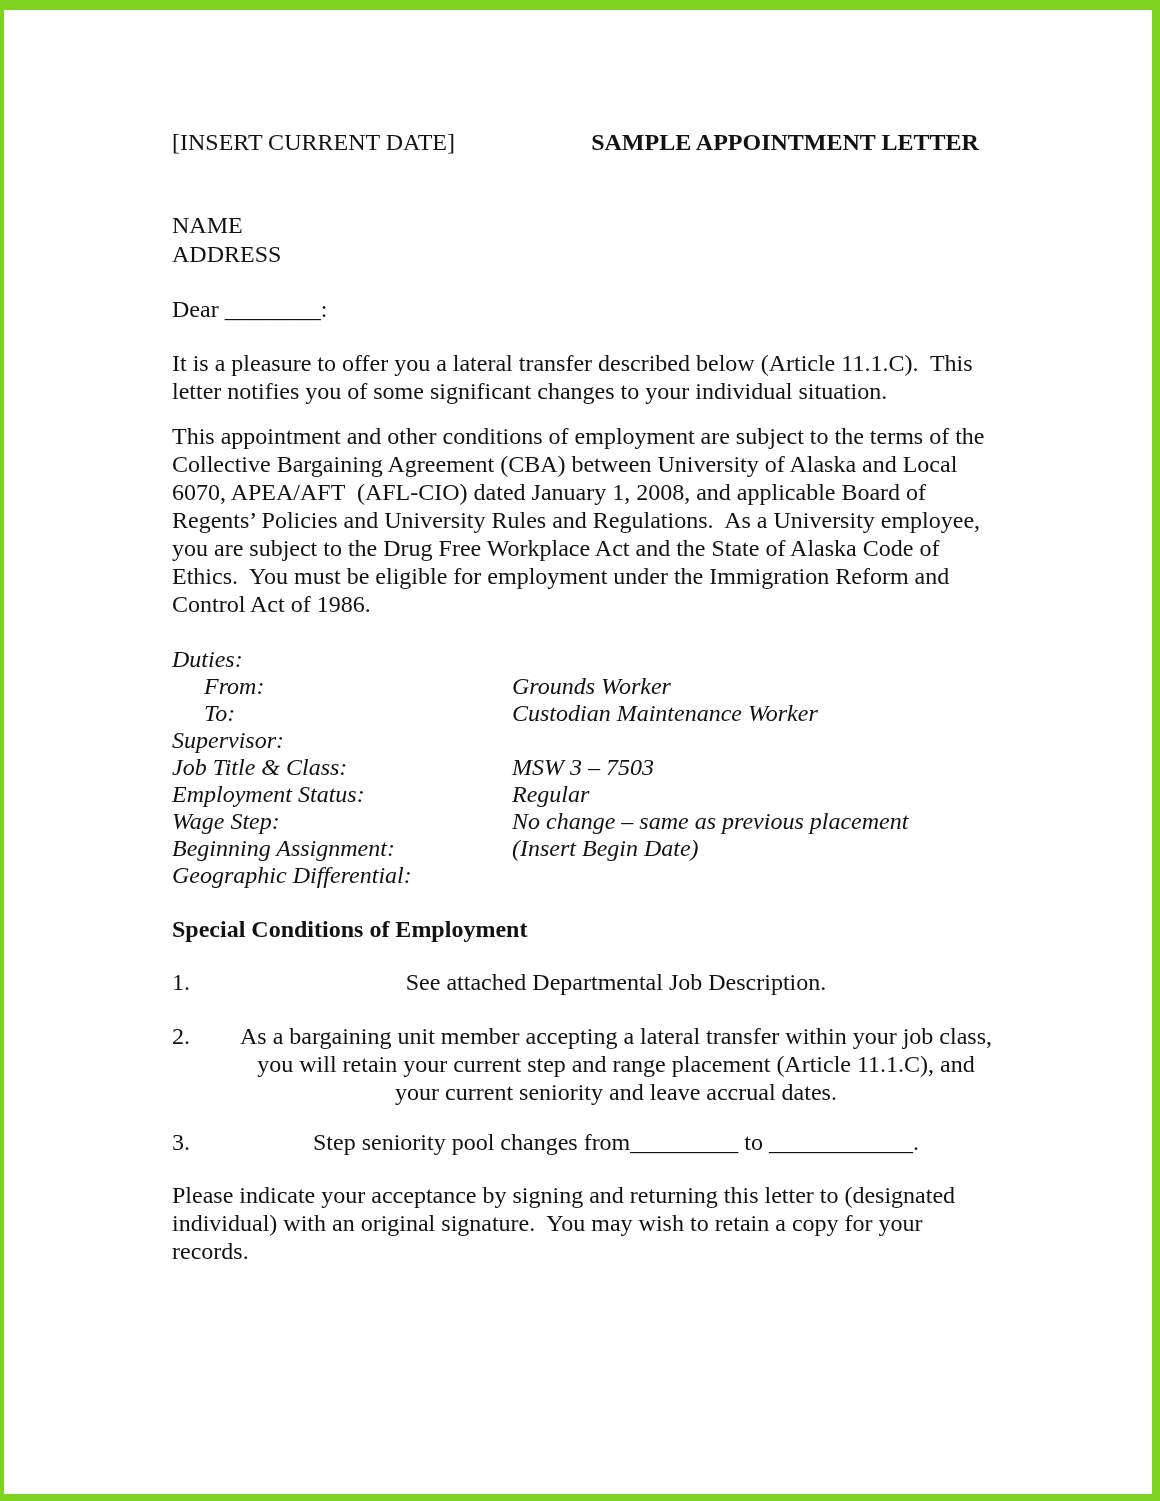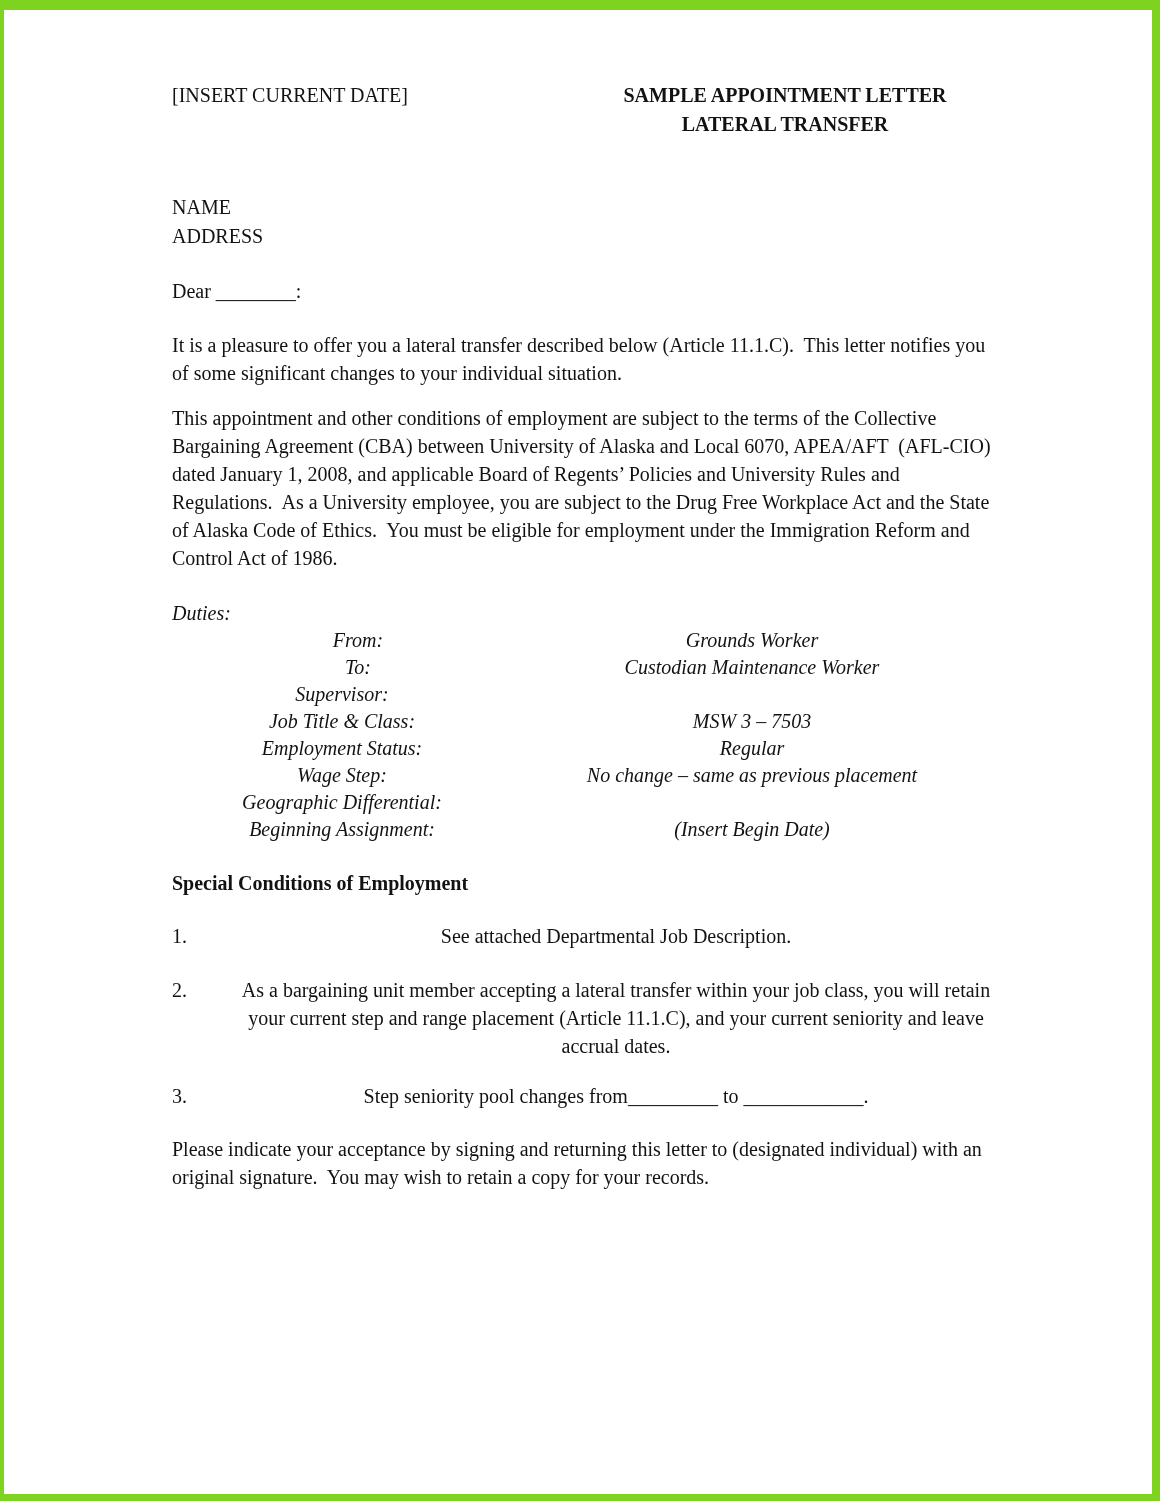--- a/index.html
+++ b/index.html
@@ -13,23 +13,23 @@
     background: #ffffff;
     border-style: solid;
     border-color: #7ed321;
     border-width: 10px 8px 7px 4px;
     overflow: hidden;
   }
 
   .content {
     width: 820px;
     margin-left: 168px;
-    padding-top: 71px;
+    padding-top: 118px;
     color: #121212;
-    font-size: 20px;
+    font-size: 24px;
     line-height: 28px;
   }
 
   .para { white-space: pre-wrap; }
 
   
   .letter-header {
     display: grid;
     grid-template-columns: 406px 1fr;
     line-height: 29px;
@@ -41,21 +41,20 @@
   .salutation { margin-top: 26px; line-height: 29px; }
 
   .p-intro { margin-top: 25px; }
   .p-terms { margin-top: 17px; }
 
   
   .duties { margin-top: 28px; line-height: 27px; font-style: italic; }
   .duty-row {
     display: grid;
     grid-template-columns: 340px 1fr;
-    text-align: center;
   }
   .duty-label.indent { padding-left: 32px; }
 
   .conditions-heading {
     margin-top: 26px;
     font-weight: bold;
     line-height: 29px;
   }
 
   .condition-item {
@@ -72,21 +71,20 @@
 </head>
 <body>
 
 <div class="page">
   <div class="content">
 
     <div class="letter-header">
       <div class="letter-date">[INSERT CURRENT DATE]</div>
       <div class="letter-title">
         <div>SAMPLE APPOINTMENT LETTER</div>
-        <div>LATERAL TRANSFER</div>
       </div>
     </div>
 
     <div class="recipient-block">
       <div>NAME</div>
       <div>ADDRESS</div>
     </div>
 
     <div class="salutation">Dear ________:</div>
 
@@ -115,26 +113,26 @@
       </div>
       <div class="duty-row">
         <div class="duty-label">Employment Status:</div>
         <div class="duty-value">Regular</div>
       </div>
       <div class="duty-row">
         <div class="duty-label">Wage Step:</div>
         <div class="duty-value">No change – same as previous placement</div>
       </div>
       <div class="duty-row">
+        <div class="duty-label">Beginning Assignment:</div>
+        <div class="duty-value">(Insert Begin Date)</div>
+      </div>
+      <div class="duty-row">
         <div class="duty-label">Geographic Differential:</div>
         <div class="duty-value"></div>
-      </div>
-      <div class="duty-row">
-        <div class="duty-label">Beginning Assignment:</div>
-        <div class="duty-value">(Insert Begin Date)</div>
       </div>
     </div>
 
     <div class="conditions-heading">Special Conditions of Employment</div>
 
     <div class="condition-item item-1">
       <div class="cond-number">1.</div>
       <div class="cond-text">See attached Departmental Job Description.</div>
     </div>
 

